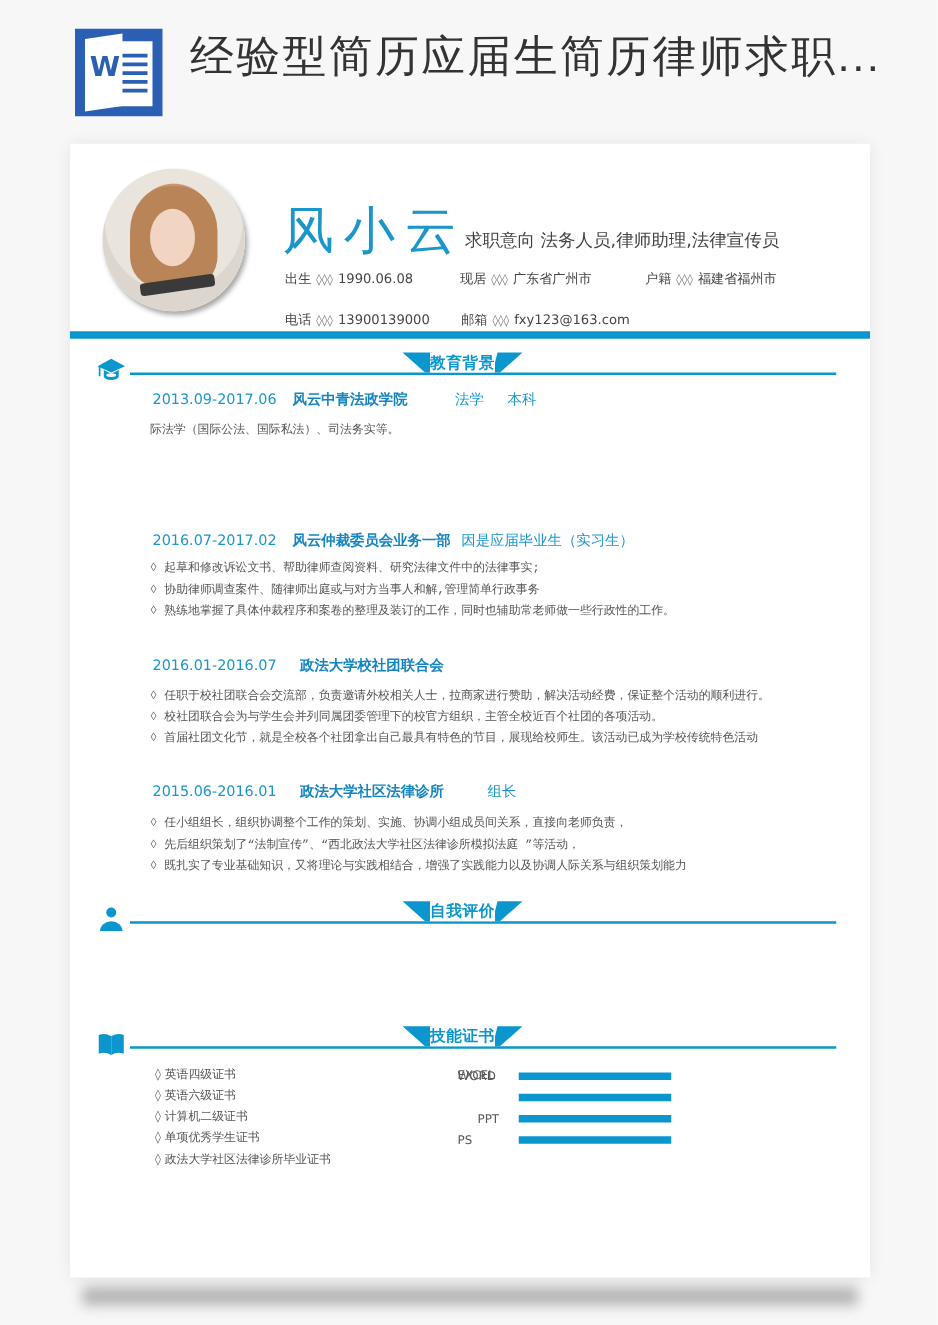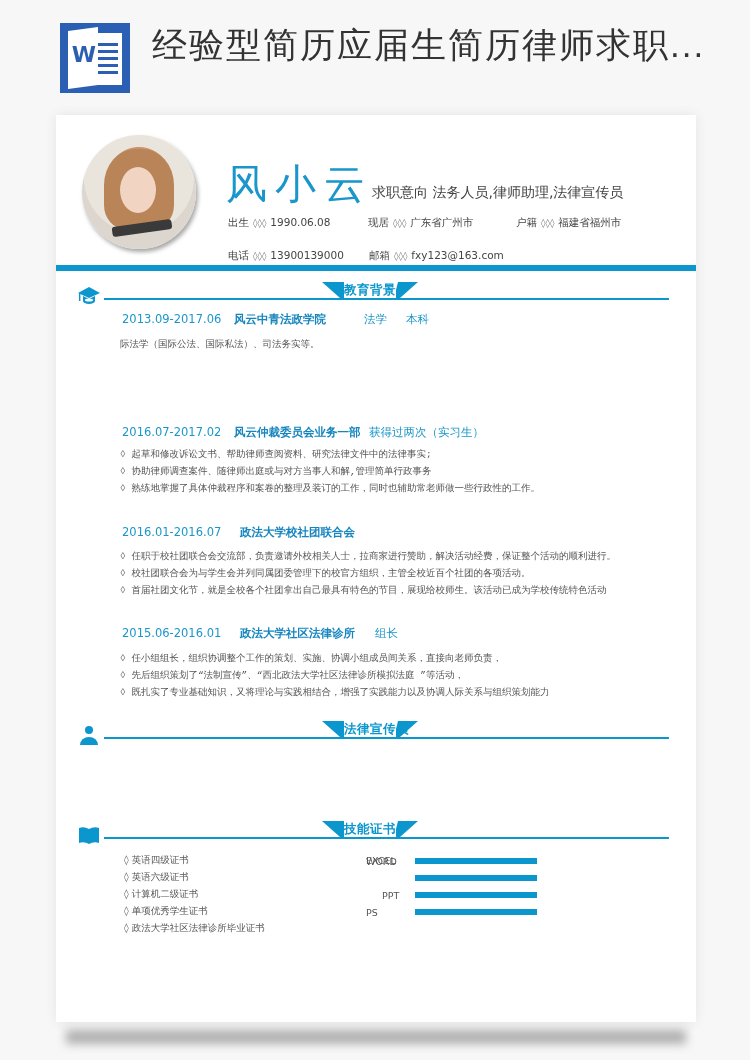--- a/index.html
+++ b/index.html
@@ -132,62 +132,62 @@
     <span style="left:284px">本科</span>
   </div>
   <div class="para" style="top:220px;">
     <div>际法学（国际公法、国际私法）、司法务实等。</div>
   </div>
 
 
   <div class="entry-head" style="top:310px; width:520px;">
     <span style="left:0">2016.07-2017.02</span>
     <span class="org" style="left:112px">风云仲裁委员会业务一部</span>
-    <span style="left:247px">获得过两次（实习生）</span>
+    <span style="left:247px">因是应届毕业生（实习生）</span>
   </div>
   <ul class="bullets" style="top:331px;">
     <li>起草和修改诉讼文书、帮助律师查阅资料、研究法律文件中的法律事实;</li>
     <li>协助律师调查案件、随律师出庭或与对方当事人和解,管理简单行政事务</li>
     <li>熟练地掌握了具体仲裁程序和案卷的整理及装订的工作，同时也辅助常老师做一些行政性的工作。</li>
   </ul>
 
   <div class="entry-head" style="top:410px; width:520px;">
     <span style="left:0">2016.01-2016.07</span>
     <span class="org" style="left:118px">政法大学校社团联合会</span>
   </div>
   <ul class="bullets" style="top:433px;">
     <li>任职于校社团联合会交流部，负责邀请外校相关人士，拉商家进行赞助，解决活动经费，保证整个活动的顺利进行。</li>
     <li>校社团联合会为与学生会并列同属团委管理下的校官方组织，主管全校近百个社团的各项活动。</li>
     <li>首届社团文化节，就是全校各个社团拿出自己最具有特色的节目，展现给校师生。该活动已成为学校传统特色活动</li>
   </ul>
 
   <div class="entry-head" style="top:511px; width:520px;">
     <span style="left:0">2015.06-2016.01</span>
     <span class="org" style="left:118px">政法大学社区法律诊所</span>
-    <span style="left:253px">组长</span>
+    <span style="left:268px">组长</span>
   </div>
   <ul class="bullets" style="top:535px;">
     <li>任小组组长，组织协调整个工作的策划、实施、协调小组成员间关系，直接向老师负责，</li>
     <li>先后组织策划了“法制宣传”、“西北政法大学社区法律诊所模拟法庭 ”等活动，</li>
     <li>既扎实了专业基础知识，又将理论与实践相结合，增强了实践能力以及协调人际关系与组织策划能力</li>
   </ul>
 
   <div class="section-head" style="top:604px;">
     <svg class="icon" viewBox="0 0 22 20">
       <circle cx="11" cy="5" r="4" fill="#0b97cd"></circle>
       <path d="M2,20 a9,8 0 0 1 18,0z" fill="#0b97cd"></path>
     </svg>
     <div class="rule"></div>
     <div class="tab">
       <svg width="96" height="20" style="position:absolute;left:0;top:0">
           <polygon points="0,2 18,18 24,18 24,2" fill="#0b97cd"></polygon>
           <polygon points="72,18 76,2 96,2 78,18" fill="#0b97cd"></polygon>
           <rect x="22" y="2" width="52" height="16" fill="#fff"></rect>
         </svg>
-      <div class="title">法律宣传员</div>
+      <div class="title">自我评价</div>
     </div>
   </div>
 
   <div class="section-head" style="top:704px;">
     <svg class="icon" viewBox="0 0 22 20">
       <path d="M1,3 q5,-2 10,1 v15 q-5,-3 -10,-1z" fill="#0b97cd"></path>
       <path d="M21,3 q-5,-2 -10,1 v15 q5,-3 10,-1z" fill="#0b97cd"></path>
     </svg>
     <div class="rule"></div>
     <div class="tab">

